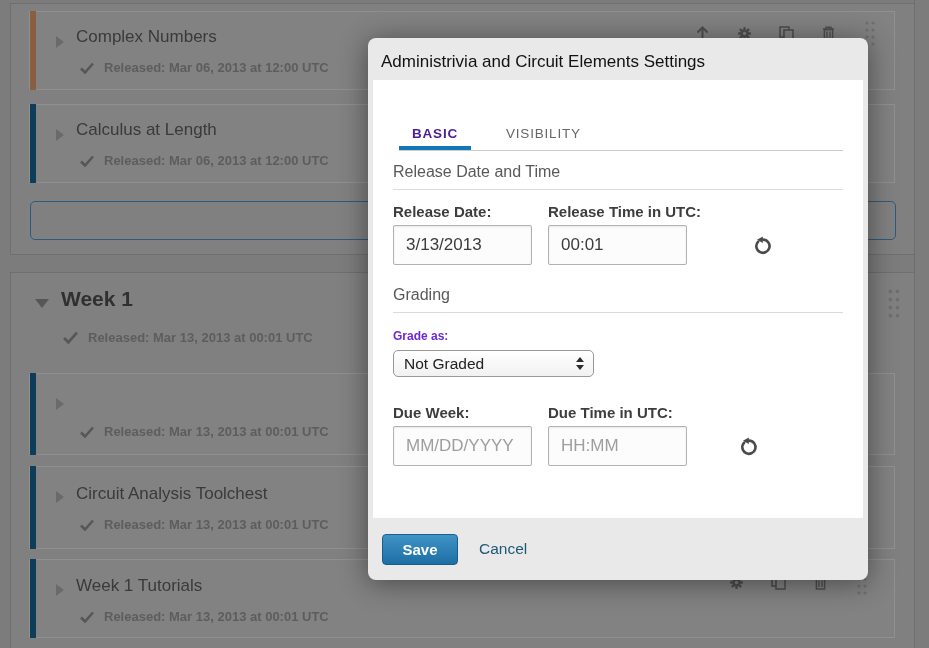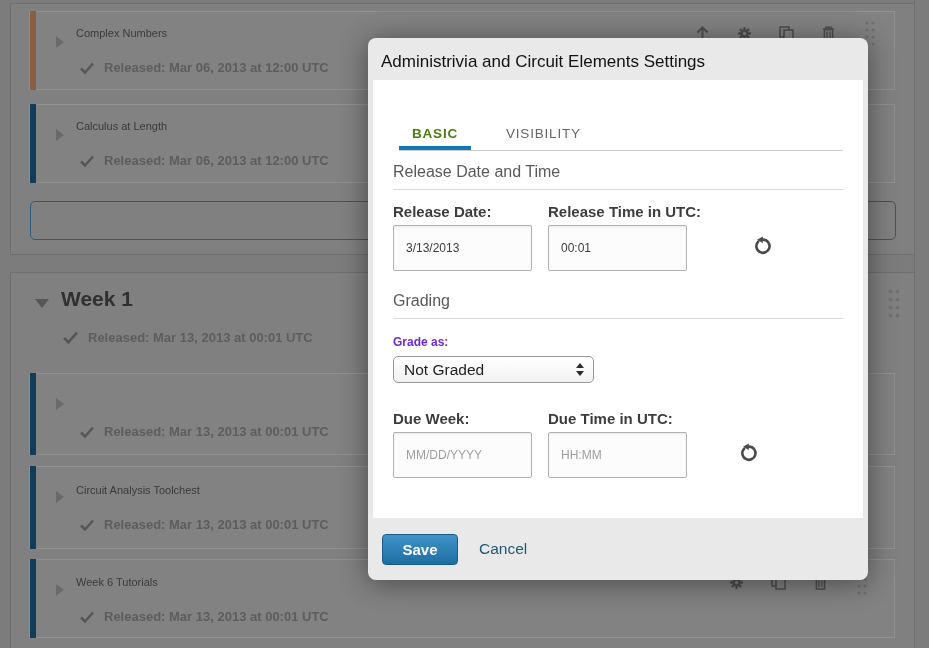--- a/index.html
+++ b/index.html
@@ -8,45 +8,45 @@
 
   
   .bg{position:absolute;inset:0;}
   .page-right-border{position:absolute;left:914px;top:0;bottom:0;width:1px;background:#6d6d6d;}
   .container{position:absolute;left:10px;width:905px;background:#808080;border:1px solid #6f6f6f;}
   .container-a{top:3px;height:252px;}
   .container-b{top:272px;height:420px;}
   .card{position:absolute;left:18px;width:866px;background:#828282;border:1px solid #909090;}
   .bar{position:absolute;left:0;top:-1px;bottom:-1px;width:6px;}
   .caret-r{position:absolute;left:26px;top:24px;width:0;height:0;border-left:8px solid #6a6a6a;border-top:6px solid transparent;border-bottom:6px solid transparent;}
-  .card-title{position:absolute;left:46px;top:15px;font-size:11px;color:#3a3a3a;}
+  .card-title{position:absolute;left:46px;top:15px;font-size:17px;color:#3a3a3a;}
   .released{position:absolute;left:50px;display:flex;align-items:center;gap:10px;color:#5d5d5d;font-size:13px;font-weight:bold;}
   .released svg{flex:none;}
   .icon-row{position:absolute;right:16px;display:flex;align-items:center;gap:26px;}
   .icon-btn{width:16px;height:16px;display:flex;align-items:center;justify-content:center;}
   .new-btn{position:absolute;left:19px;top:197px;width:866px;height:39px;border:1px solid #2e5a7d;border-radius:5px;background:transparent;}
   .wk-caret{position:absolute;left:24px;top:26px;width:0;height:0;border-top:9px solid #565656;border-left:7px solid transparent;border-right:7px solid transparent;}
   .wk-title{position:absolute;left:50px;top:14px;font-size:21px;font-weight:bold;color:#303030;}
   .wk-released{position:absolute;left:52px;top:57px;display:flex;align-items:center;gap:10px;color:#5d5d5d;font-size:13px;font-weight:bold;}
   .wk-drag{position:absolute;right:13px;top:15px;}
 
   
   .modal{position:absolute;left:368px;top:38px;width:500px;height:542px;background:#e9e9e9;border-radius:8px;box-shadow:0 3px 28px rgba(0,0,0,.45);}
   .modal-title{padding:14px 0 0 13px;font-size:17px;color:#121212;}
   .modal-body{position:absolute;left:5px;right:5px;top:42px;height:438px;background:#ffffff;padding:0 20px;}
   .tabs{display:flex;margin:46px 0 0 6px;border-bottom:1px solid #cbcbcb;}
   .tab{padding:0 13px 9px 13px;font-size:13.5px;letter-spacing:.8px;color:#666;cursor:pointer;}
-  .tab.active{color:#4d7c0f;font-weight:bold;box-shadow:inset 0 -4px 0 #1277b8;}
+  .tab.active{color:#4c1d95;font-weight:bold;box-shadow:inset 0 -4px 0 #1277b8;}
   .tab + .tab{margin-left:22px;}
   .sec-head{margin:12px 0 0 0;font-size:16px;color:#595959;}
   .divider{height:1px;background:#dadada;margin-top:8px;}
   .field-row{display:flex;align-items:flex-start;margin-top:13px;}
   .field{display:flex;flex-direction:column;margin-right:16px;}
   .field label{font-size:15px;font-weight:bold;color:#3d3d3d;margin-bottom:5px;}
-  .field input{width:139px;height:46px;border:1px solid #b2b2b2;border-radius:2px;background:#fcfcfc;box-shadow:inset 0 1px 2px rgba(0,0,0,.08);padding:0 12px;font-size:12px;color:#3c3c3c;}
+  .field input{width:139px;height:40px;border:1px solid #b2b2b2;border-radius:2px;background:#fcfcfc;box-shadow:inset 0 1px 2px rgba(0,0,0,.08);padding:0 12px;font-size:17px;color:#3c3c3c;}
   .field input::placeholder{color:#9e9e9e;}
   .reset-btn{margin:33px 0 0 36px;background:none;border:none;padding:0;cursor:pointer;}
   .grade-label{margin-top:16px;font-size:12px;font-weight:bold;color:#6d28d9;}
   .select{margin-top:7px;width:201px;height:27px;border:1px solid #999;border-radius:5px;background:linear-gradient(#ffffff,#f1f1f1);display:flex;align-items:center;padding:0 10px;font-size:15.5px;color:#222;position:relative;cursor:pointer;}
   .select .arrows{position:absolute;right:9px;top:6px;display:flex;flex-direction:column;gap:3px;}
   .select .arrows i{display:block;width:0;height:0;}
   .select .arrows .up{border-bottom:5px solid #2b2b2b;border-left:4px solid transparent;border-right:4px solid transparent;}
   .select .arrows .down{border-top:5px solid #2b2b2b;border-left:4px solid transparent;border-right:4px solid transparent;}
   .due-row{margin-top:27px;}
   .modal-footer{position:absolute;left:0;right:0;bottom:0;height:62px;display:flex;align-items:center;padding-left:14px;}
@@ -176,21 +176,21 @@
           <svg width="14" height="12" viewBox="0 0 14 12">
               <path d="M1 6.5 L5 10.5 L13 1.5" fill="none" stroke="#575757" stroke-width="2.6"></path>
             </svg>
           <span>Released: Mar 13, 2013 at 00:01 UTC</span>
         </div>
       </div>
 
       <div class="card" style="top:286px;height:79px;">
         <div class="bar" style="background:#0e3c59;"></div>
         <i class="caret-r"></i>
-        <div class="card-title" style="top:16px;">Week 6 Tutorials</div>
+        <div class="card-title" style="top:16px;">Week 1 Tutorials</div>
         <div class="released" style="top:49px;">
           <svg width="14" height="12" viewBox="0 0 14 12">
               <path d="M1 6.5 L5 10.5 L13 1.5" fill="none" stroke="#575757" stroke-width="2.6"></path>
             </svg>
           <span>Released: Mar 13, 2013 at 00:01 UTC</span>
         </div>
         <div class="icon-row" style="top:14px;right:24px;">
           <span class="icon-btn">
               <svg width="15" height="15" viewBox="0 0 16 16">
                 <g fill="#4f4f4f">

